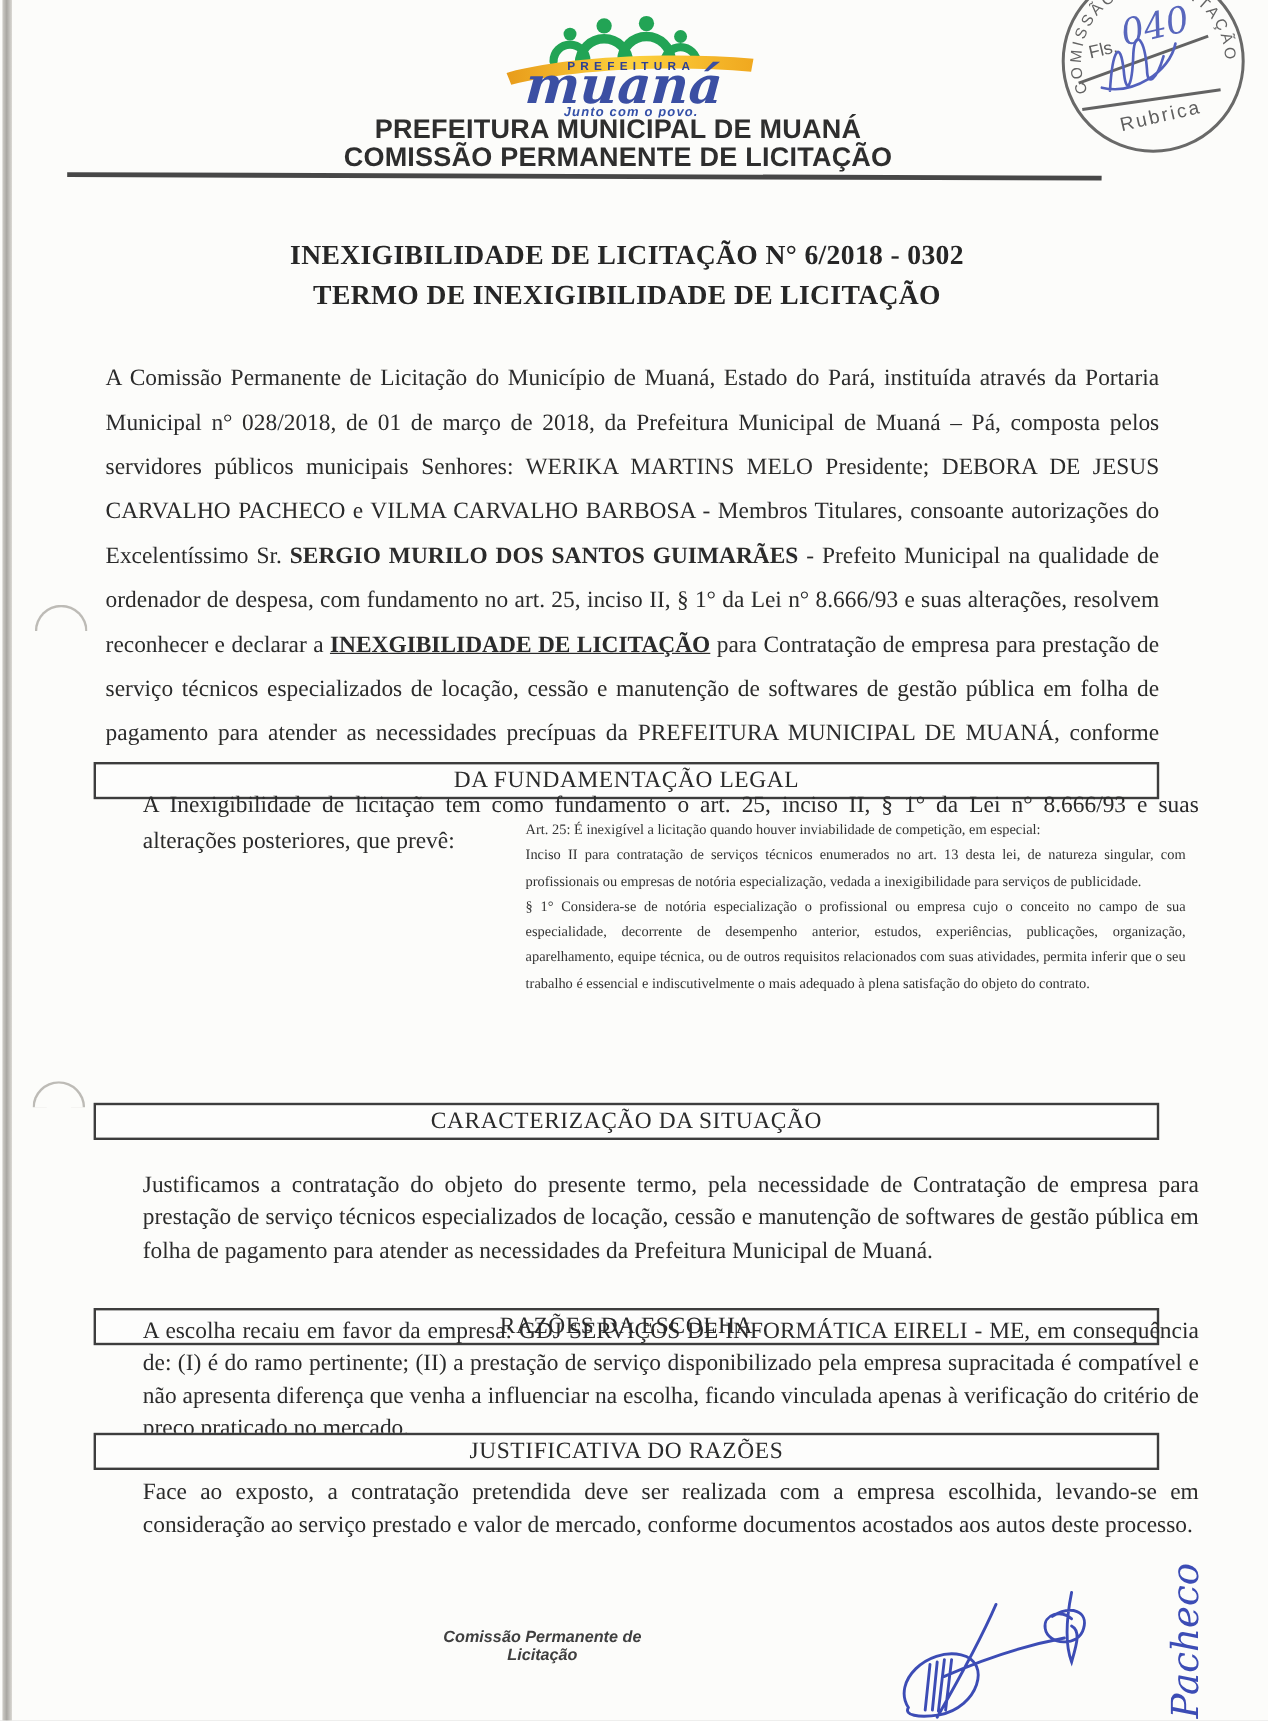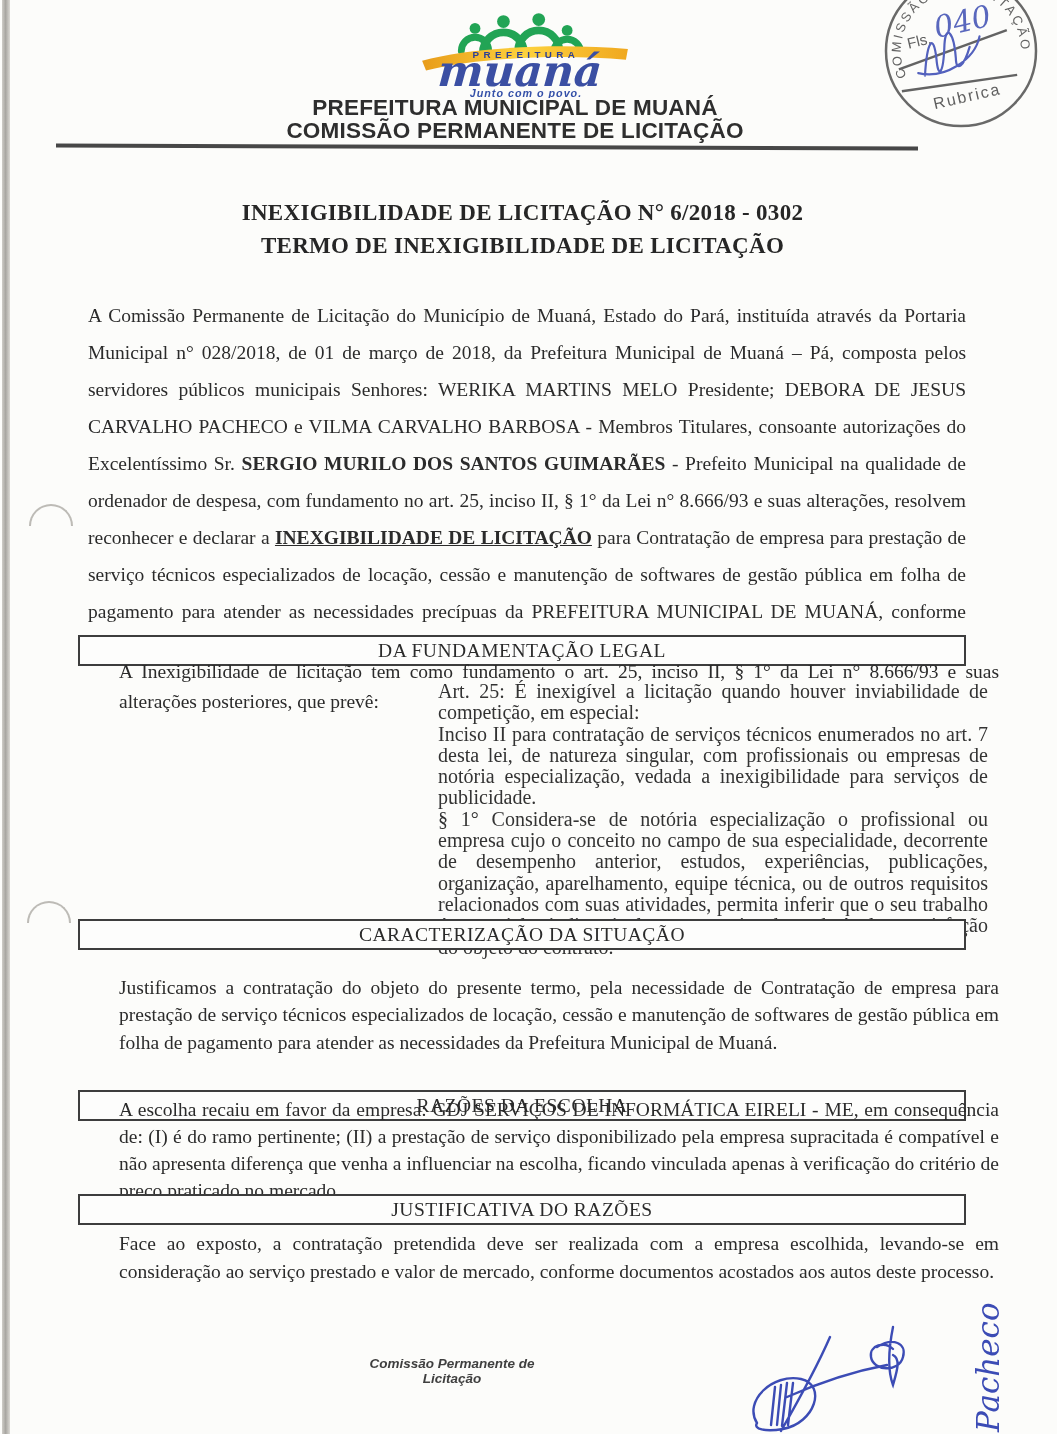--- a/index.html
+++ b/index.html
@@ -36,21 +36,21 @@
   .seg-bu{font-weight:bold;text-decoration:underline;}
   
   .sec-box{position:absolute;left:78px;width:884px;height:27px;
     border:2px solid #3d3d3d;background:#fdfdfc;text-align:center;
     font-size:19.5px;line-height:27px;letter-spacing:.5px;color:#2b2b2b;}
   .box0{top:599px;margin-top:36px;} .box1{top:919px;} .box2{top:1042px;margin-top:48px;} .box3{top:1194px;}
   .sec-body{position:absolute;left:86px;width:880px;text-align:justify;
     font-size:19.5px;color:#2b2b2b;margin-left:33px;}
   .body0{top:637px;line-height:30px;}
   .quote{position:absolute;left:438px;top:681px;width:550px;
-    font-size:20px;line-height:21.3px;text-align:justify;color:#333;}
+    font-size:12px;line-height:21.3px;text-align:justify;color:#333;}
   .quote p{margin:0;}
   .body1{top:954px;line-height:27.5px;}
   .body2{top:1076px;line-height:27px;}
   .body3{top:1230px;line-height:27.5px;}
   .body3 p{margin:0;}
   
   .footer-label{position:absolute;left:352px;top:1356px;width:200px;text-align:center;
     font-family:"Liberation Sans",sans-serif;font-weight:bold;font-style:italic;
     font-size:13.5px;color:#3f3f3f;}
   .sign-svg{position:absolute;left:735px;top:1325px;width:190px;height:109px;}
@@ -115,21 +115,21 @@
     <div>INEXIGIBILIDADE DE LICITAÇÃO N° 6/2018 - 0302</div>
     <div>TERMO DE INEXIGIBILIDADE DE LICITAÇÃO</div>
   </div>
 
   <p class="intro"><span>A Comissão Permanente de Licitação do Município de Muaná, Estado do Pará, instituída através da Portaria Municipal n° 028/2018, de 01 de março de 2018, da Prefeitura Municipal de Muaná – Pá, composta pelos servidores públicos municipais Senhores: </span><span>WERIKA MARTINS MELO</span><span> Presidente; DEBORA DE JESUS CARVALHO PACHECO e VILMA CARVALHO BARBOSA - Membros Titulares, consoante autorizações do Excelentíssimo Sr. </span><span class="seg-bold">SERGIO MURILO DOS SANTOS GUIMARÃES</span><span> - Prefeito Municipal na qualidade de ordenador de despesa, com fundamento no art. 25, inciso II, § 1° da Lei n° 8.666/93 e suas alterações, resolvem reconhecer e declarar a </span><span class="seg-bu">INEXGIBILIDADE DE LICITAÇÃO</span><span> para Contratação de empresa para prestação de serviço técnicos especializados de locação, cessão e manutenção de softwares de gestão pública em folha de pagamento para atender as necessidades precípuas da PREFEITURA MUNICIPAL DE MUANÁ, conforme fundamentações abaixo:</span></p>
 
   <div class="sec-box box0">DA FUNDAMENTAÇÃO LEGAL</div>
   <p class="sec-body body0">A Inexigibilidade de licitação tem como fundamento o art. 25, inciso II, § 1°  da Lei n° 8.666/93 e suas alterações posteriores, que prevê:</p>
   <div class="quote">
     <p>Art. 25: É inexigível a licitação quando houver inviabilidade de competição, em especial:</p>
-    <p>Inciso II para contratação de serviços técnicos enumerados no art. 7 desta lei, de natureza singular, com profissionais ou empresas de notória especialização, vedada a inexigibilidade para serviços de publicidade.</p>
+    <p>Inciso II para contratação de serviços técnicos enumerados no art. 13 desta lei, de natureza singular, com profissionais ou empresas de notória especialização, vedada a inexigibilidade para serviços de publicidade.</p>
     <p>§ 1° Considera-se de notória especialização o profissional ou empresa cujo o conceito no campo de sua especialidade, decorrente de desempenho anterior, estudos, experiências, publicações, organização, aparelhamento, equipe técnica, ou de outros requisitos relacionados com suas atividades, permita inferir que o seu trabalho é essencial e indiscutivelmente o mais adequado à plena satisfação do objeto do contrato.</p>
   </div>
 
   <div class="sec-box box1">CARACTERIZAÇÃO DA SITUAÇÃO</div>
   <p class="sec-body body1">Justificamos a contratação do objeto do presente termo, pela necessidade de Contratação de empresa para prestação de serviço técnicos especializados de locação, cessão e manutenção de softwares de gestão pública em folha de pagamento para atender as necessidades da Prefeitura Municipal de Muaná.</p>
 
   <div class="sec-box box2">RAZÕES DA ESCOLHA</div>
   <p class="sec-body body2">A escolha recaiu em favor da empresa: GDJ SERVIÇOS DE INFORMÁTICA EIRELI - ME, em consequência de: (I) é do ramo pertinente; (II) a prestação de serviço disponibilizado pela empresa supracitada é compatível e não apresenta diferença que venha a influenciar na escolha, ficando vinculada apenas à verificação do critério de preço praticado no mercado.</p>
 
   <div class="sec-box box3">JUSTIFICATIVA DO RAZÕES</div>

